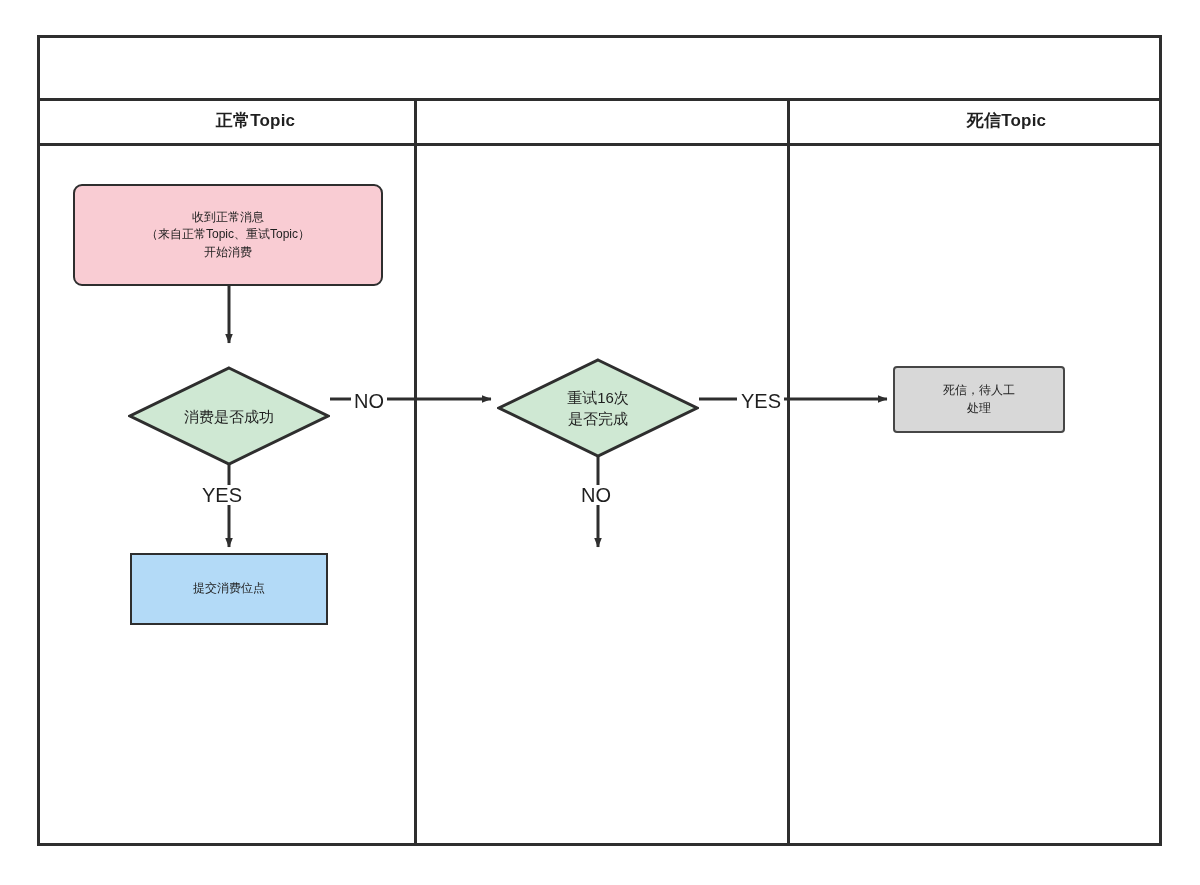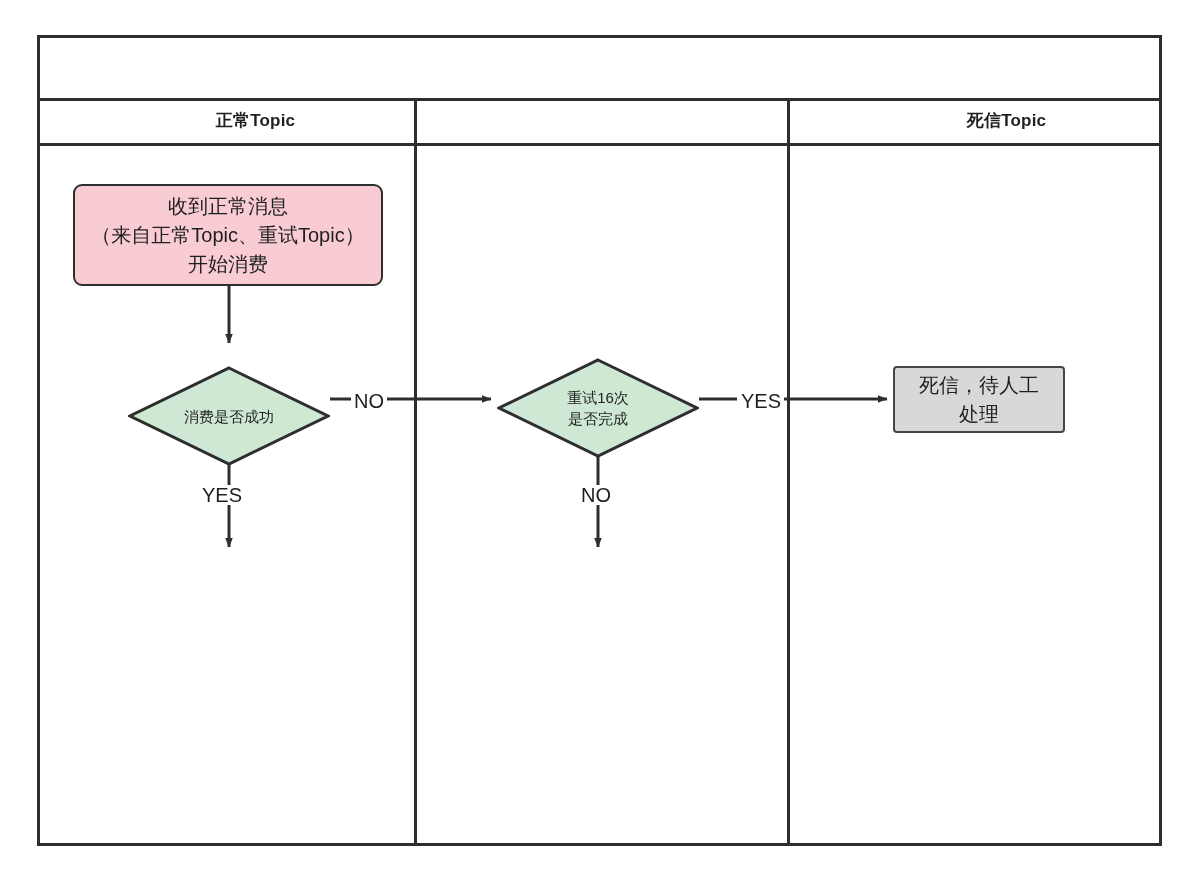--- a/index.html
+++ b/index.html
@@ -74,21 +74,21 @@
 
   
   .node {
     position: absolute;
     box-sizing: border-box;
     display: flex;
     align-items: center;
     justify-content: center;
     text-align: center;
     color: #1f1f1f;
-    font-size: 20px;
+    font-size: 12px;
     line-height: 1.45;
     white-space: pre-line;
     z-index: 4;
   }
 
   .node-start {
     left: 73px;
     top: 184px;
     width: 310px;
     height: 102px;
@@ -205,20 +205,21 @@
 （来自正常Topic、重试Topic）
 开始消费</div>
 
   <div class="diamond-wrap dia1">
     <svg width="202" height="100" viewBox="0 0 202 100" xmlns="http://www.w3.org/2000/svg">
       <polygon points="101,2 200,50 101,98 2,50" fill="#cfe8d3" stroke="#2e2e2e" stroke-width="3" stroke-linejoin="miter"></polygon>
     </svg>
     <div class="diamond-label">消费是否成功</div>
   </div>
 
+  <div class="node node-commit">提交消费位点</div>
 
   <div class="diamond-wrap dia2">
     <svg width="202" height="100" viewBox="0 0 202 100" xmlns="http://www.w3.org/2000/svg">
       <polygon points="101,2 200,50 101,98 2,50" fill="#cfe8d3" stroke="#2e2e2e" stroke-width="3" stroke-linejoin="miter"></polygon>
     </svg>
     <div class="diamond-label">重试16次
 是否完成</div>
   </div>
 
 

